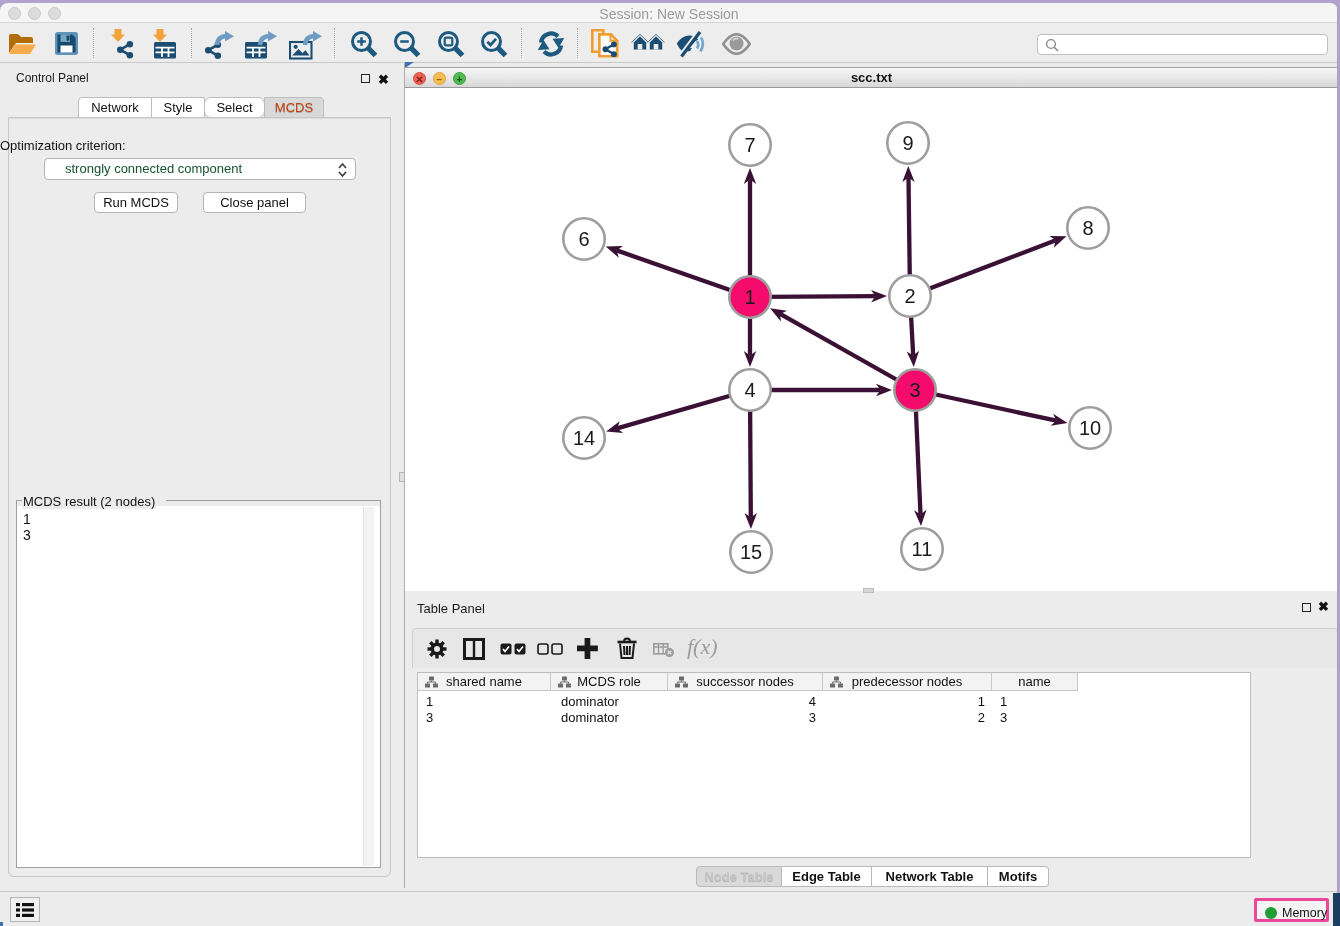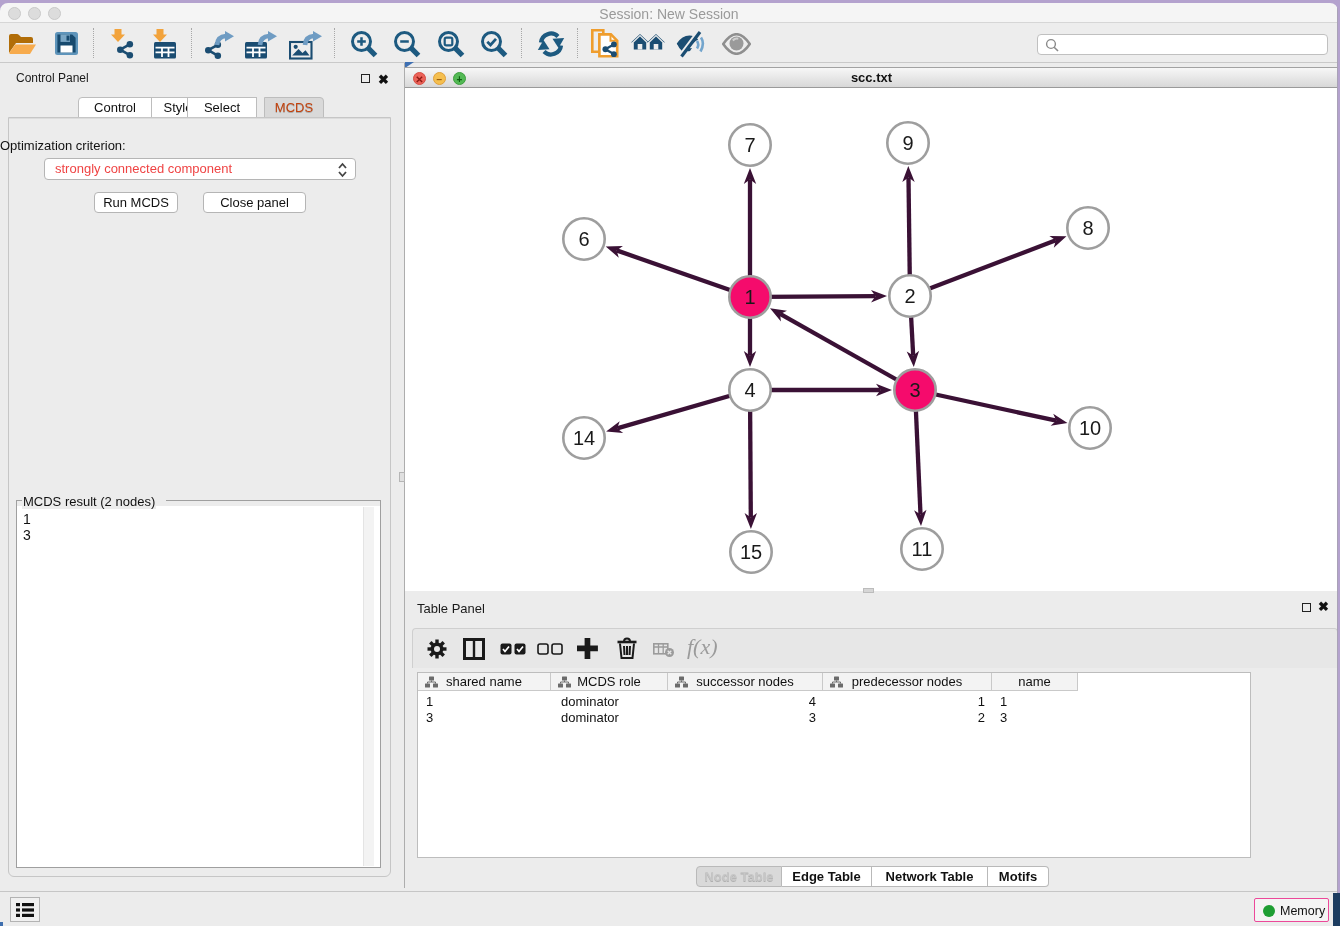--- a/index.html
+++ b/index.html
@@ -17,21 +17,21 @@
 .tsep { position:absolute; top:5px; height:30px; width:0; border-left:1px dotted #a8a8a8; }
 .ticon { position:absolute; top:5px; }
 #searchbox { position:absolute; left:1037px; top:11px; width:291px; height:21px; background:#fff; border:1px solid #c0c0c0; border-radius:4px; }
 
 #cp-title { position:absolute; left:16px; top:71px; font-size:12px; color:#1a1a1a; }
 .floatbtn { position:absolute; width:9px; height:9px; border:1.5px solid #222; }
 .closex { position:absolute; font-size:13px; color:#111; font-weight:700; }
 .tab { position:absolute; top:97px; height:21px; background:#fff; border:1px solid #bdbdbd; font-size:13px; color:#111; text-align:center; line-height:20px; }
 #cp-content { position:absolute; left:8px; top:117px; width:383px; height:760px; background:#ececec; border:1px solid #c6c6c6; border-radius:0 0 6px 6px; box-shadow: inset 0 1px 0 #dcdcdc; }
 #optlabel { position:absolute; left:0; top:138px; width:400px; text-align:left; font-size:13px; color:#111; }
-#combo { position:absolute; left:44px; top:158px; width:312px; height:22px; background:#fff; border:1px solid #b5b5b5; border-radius:4px; font-size:13px; color:#ef4444; line-height:20px; padding-left:10px; }
+#combo { position:absolute; left:44px; top:158px; width:312px; height:22px; background:#fff; border:1px solid #b5b5b5; border-radius:4px; font-size:13px; color:#14532d; line-height:20px; padding-left:20px; }
 .btn { position:absolute; top:192px; height:21px; background:#fff; border:1px solid #b5b5b5; border-radius:4px; font-size:13px; color:#111; text-align:center; line-height:19px; }
 
 #grp-white { position:absolute; left:17px; top:506px; width:363px; height:361px; background:#fff; }
 .grpline { position:absolute; background:#9f9f9f; }
 #grp-label { position:absolute; left:22px; top:494px; font-size:13px; color:#111; background:#ececec; padding:0 1px; }
 #grp-sb { position:absolute; left:363px; top:507px; width:11px; height:359px; background:#f3f3f3; border-left:1px solid #e4e4e4; }
 .mcdsitem { position:absolute; left:23px; font-size:14px; color:#111; }
 
 #vsplit { position:absolute; left:404px; top:63px; width:1px; height:825px; background:#adadad; }
 #vhandle { position:absolute; left:399px; top:472px; width:6px; height:10px; background:#e0e0e0; border:1px solid #b5b5b5; }
@@ -43,21 +43,21 @@
 
 #tp { position:absolute; left:405px; top:597px; width:933px; height:291px; background:#ececec; }
 #tp-title { position:absolute; left:12px; top:4px; font-size:13px; color:#1a1a1a; }
 #tp-toolbar { position:absolute; left:7px; top:31px; width:926px; height:40px; background:#e7e7e7; border:1px solid #cfcfcf; border-bottom:none; border-radius:4px 4px 0 0; }
 #tbl { position:absolute; left:12px; top:75px; width:834px; height:186px; background:#fff; border:1px solid #bdbdbd; }
 .th { position:absolute; top:0; height:18px; background:#f3f3f3; border-right:1px solid #c9c9c9; border-bottom:1px solid #c9c9c9; font-size:13px; color:#111; text-align:center; line-height:17px; }
 .td { position:absolute; font-size:13px; color:#111; height:16px; line-height:16px; }
 .btab { position:absolute; top:269px; height:21px; border:1px solid #b9b9b9; background:#fff; font-size:13px; font-weight:700; color:#111; text-align:center; line-height:19px; }
 
 #statusbar { position:absolute; left:0; top:891px; width:1338px; height:35px; background:#ececec; border-top:1px solid #c6c6c6; }
-#memorybtn { position:absolute; left:1254px; top:6px; width:75px; height:24px; background:#f4f4f4; border:1px solid #ec4899; border-radius:2px; font-size:13px; color:#111; }
+#memorybtn { position:absolute; left:1254px; top:6px; width:75px; height:24px; background:#f4f4f4; border:3px solid #ec4899; border-radius:2px; font-size:13px; color:#111; }
 #listbtn { position:absolute; left:10px; top:5px; width:30px; height:25px; background:#f0f0f0; border:1px solid #b3b3b3; }
 svg text { font-family:"Liberation Sans", sans-serif; }
 </style>
 </head>
 <body>
 <div id="page">
 <div class="abs" style="left:0;top:0;width:1340px;height:3px;background:#b4a2ce;z-index:60;"></div>
 <svg class="abs" style="left:0;top:3px;z-index:60;" width="8" height="8">
       <path d="M0,0 L8,0 A8,8 0 0 0 0,8 Z" fill="#b4a2ce"></path>
     </svg>
@@ -204,23 +204,23 @@
           <svg style="position:absolute;left:7px;top:3px;" width="15" height="15" viewBox="0 0 15 15">
             <circle cx="6" cy="6" r="4.4" fill="none" stroke="#8a8a8a" stroke-width="1.4"></circle>
             <line x1="9.2" y1="9.2" x2="13" y2="13" stroke="#8a8a8a" stroke-width="1.6"></line>
           </svg>
         </div>
   </div>
 
   <div id="cp-title">Control Panel</div>
   <div class="floatbtn" style="left:361px; top:74px;"></div>
   <div class="closex" style="left:378px; top:72px;">✖</div>
-  <div class="tab" style="left:78px; width:74px; border-radius:4px 0 0 0;">Control</div>
+  <div class="tab" style="left:78px; width:74px; border-radius:4px 0 0 0;">Network</div>
   <div class="tab" style="left:151px; width:54px;">Style</div>
-  <div class="tab" style="left:187px; width:70px;">Select</div>
+  <div class="tab" style="left:204px; width:61px;border-radius:7px;">Select</div>
   <div class="tab" style="left:264px; width:60px; background:#d9d9d9; color:#c2410c; text-shadow:0 1px 0 #aaa; border-radius:0 4px 0 0;">MCDS</div>
   <div id="cp-content"></div>
   <div id="optlabel">Optimization criterion:</div>
   <div id="combo">strongly connected component<svg style="position:absolute;right:7px;top:3px;" width="11" height="16" viewBox="0 0 11 16">
           <path d="M2,6 L5.5,2 L9,6" fill="none" stroke="#444" stroke-width="1.8"></path>
           <path d="M2,10 L5.5,14 L9,10" fill="none" stroke="#444" stroke-width="1.8"></path>
         </svg></div>
   <div class="btn" style="left:94px; width:84px;">Run MCDS</div>
   <div class="btn" style="left:203px; width:103px;">Close panel</div>
   <div id="grp-white"></div>

